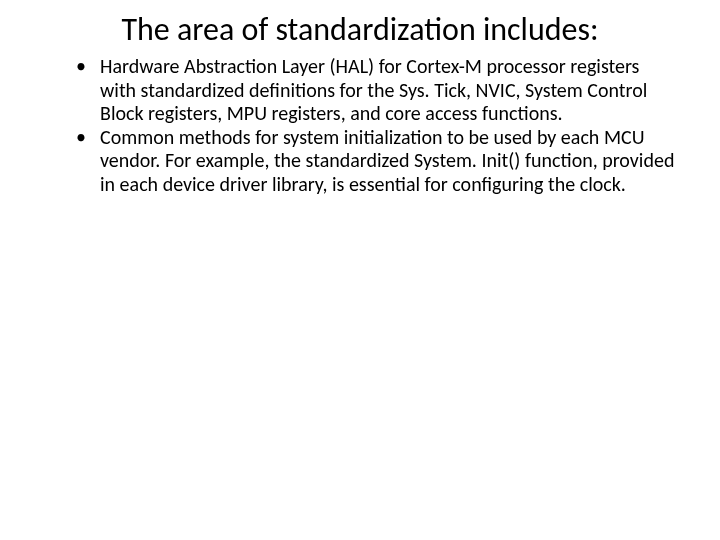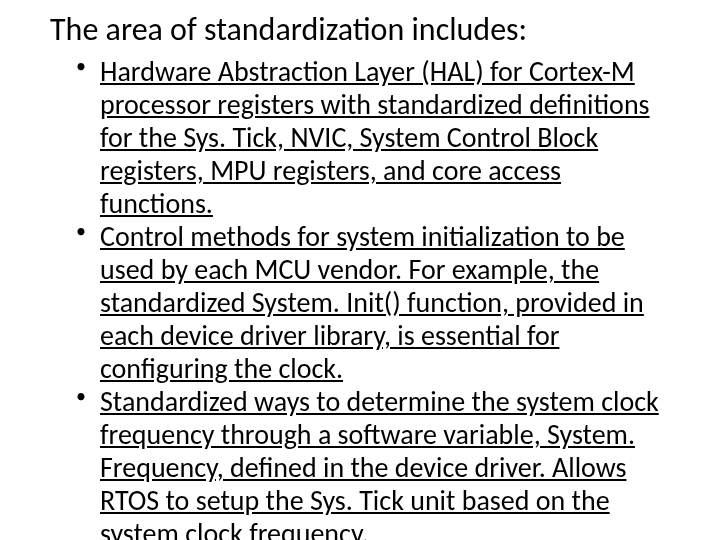--- a/index.html
+++ b/index.html
@@ -8,51 +8,49 @@
       height: 540px;
       background: #fff;
       font-family: Calibri, "Segoe UI", Arial, sans-serif;
       color: #000;
       overflow: hidden;
       padding: 10px 30px 10px 30px;
     }
     .title {
       font-size: 32px;
       font-weight: 400;
-      text-align: left;
+      text-align: center;
       margin-bottom: 6px;
       margin-left: 20px;
       margin-right: 20px;
     }
     .content {
       padding-left: 46px;
       padding-right: 14px;
     }
     ul {
       list-style: none;
     }
     li {
       position: relative;
-      font-size: 28px;
+      font-size: 20px;
       line-height: 1.18;
       margin-bottom: 0px;
       padding-left: 24px;
-      text-decoration: underline;
     }
     li::before {
       content: "•";
       position: absolute;
       left: 0;
       top: 0;
       font-size: 20px;
     }
   </style>
 </head>
 <body>
 
 <h1 class="title">The area of standardization includes:</h1>
 <div class="content">
   <ul>
     <li>Hardware Abstraction Layer (HAL) for Cortex-M processor registers with standardized definitions for the Sys. Tick, NVIC, System Control Block registers, MPU registers, and core access functions.</li>
-    <li>Control methods for system initialization to be used by each MCU vendor. For example, the standardized System. Init() function, provided in each device driver library, is essential for configuring the clock.</li>
-    <li>Standardized ways to determine the system clock frequency through a software variable, System. Frequency, defined in the device driver. Allows RTOS to setup the Sys. Tick unit based on the system clock frequency.</li>
+    <li>Common methods for system initialization to be used by each MCU vendor. For example, the standardized System. Init() function, provided in each device driver library, is essential for configuring the clock.</li>
   </ul>
 </div>
 
 </body></html>

